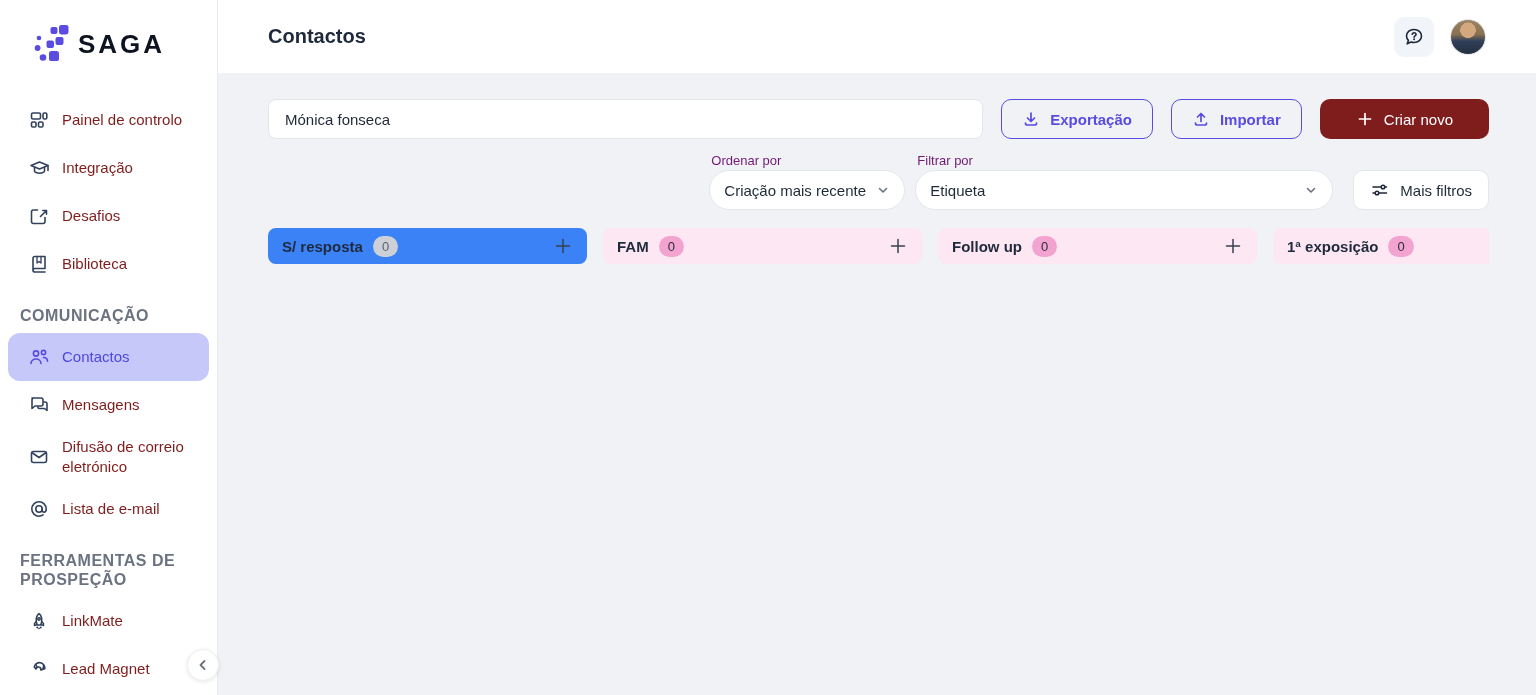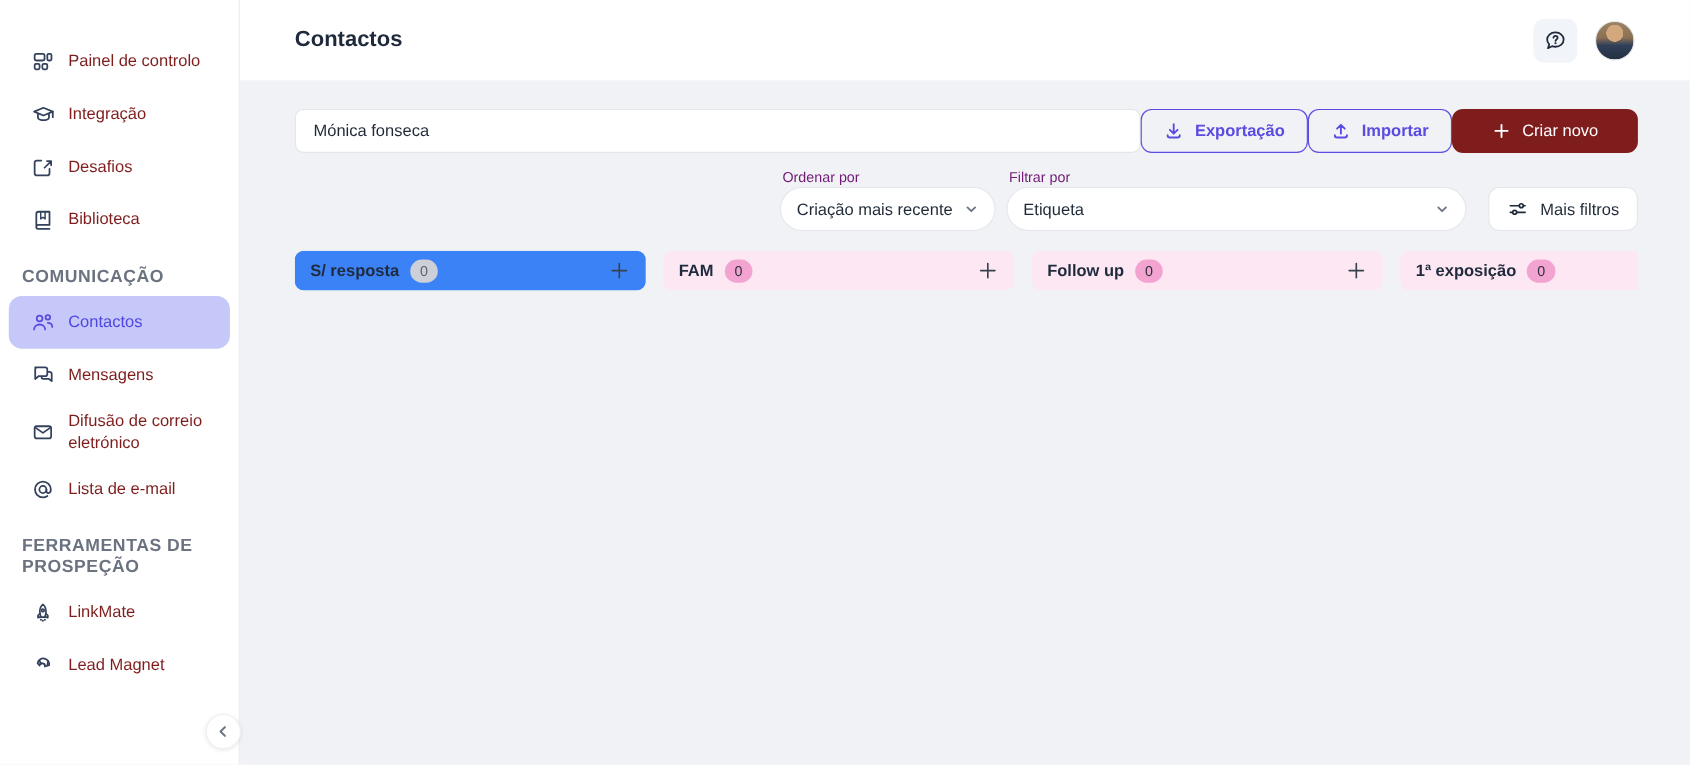--- a/index.html
+++ b/index.html
@@ -54,21 +54,21 @@
   }
   .avatar {
     width:36px; height:36px; border-radius:50%; cursor:pointer;
     background:
       radial-gradient(circle at 50% 30%, #d3a87e 0 26%, transparent 27%),
       linear-gradient(180deg, #9b8366 0%, #8a7152 42%, #31405a 62%, #23303f 100%);
     border:1px solid #e5e7eb;
   }
   .content { flex:1; background:#f1f2f5; padding:26px 47px 0 50px; min-width:0; }
   
-  .toolbar-row { display:flex; }
+  .toolbar-row { display:flex; gap:18px; }
   .search-input {
     flex:1; height:40px; border:1px solid #e2e6ea; border-radius:8px;
     background:#fff; padding:0 16px; font-size:15px; color:#1f2937;
     font-family:"Liberation Sans", sans-serif; outline:none; min-width:0;
   }
   .btn { display:flex; align-items:center; gap:10px; height:40px; border-radius:10px;
     font-size:15px; cursor:pointer; white-space:nowrap; user-select:none; }
   .btn-outline { border:1px solid #5a4be1; color:#5a4be1; padding:0 20px; background:transparent; font-weight:700; }
   .btn-primary { background:#7f1d1d; color:#ffffff; border:none; padding:0 36px; font-weight:500; }
   
@@ -106,20 +106,35 @@
   .gray .col-badge { background:#cdd0d6; color:#5a6372; }
   .pink .col-badge { background:#f3a3d0; color:#2a2f3a; }
   .col-add { margin-left:auto; width:28px; height:28px; display:flex; align-items:center;
     justify-content:center; color:#38414f; cursor:pointer; }
   .icon svg, .nicon svg { display:block; }
 </style>
 </head>
 <body>
 
 <aside class="sidebar">
+  <div class="logo">
+    <span class="icon">
+      <svg width="36" height="40" viewBox="0 0 36 40" fill="#5a4be1" xmlns="http://www.w3.org/2000/svg">
+        <circle cx="5" cy="14" r="2.3"></circle>
+        <circle cx="3.6" cy="24" r="2.9"></circle>
+        <circle cx="9" cy="33.5" r="3.3"></circle>
+        <rect x="16.5" y="3" width="7" height="7" rx="2"></rect>
+        <rect x="25" y="1" width="9.5" height="9.5" rx="2.4"></rect>
+        <rect x="12.5" y="16.5" width="7.5" height="7.5" rx="2"></rect>
+        <rect x="21.5" y="13" width="8" height="8" rx="2"></rect>
+        <rect x="15" y="27" width="10" height="10" rx="2.6"></rect>
+      </svg>
+    </span>
+    <span class="logo-text">SAGA</span>
+  </div>
 
   <nav class="nav">
     <div class="nav-item">
       <span class="nicon">
         <svg width="20" height="20" viewBox="0 0 20 20" fill="none" stroke="#33415c" stroke-width="1.6" stroke-linecap="round">
           <rect x="2.5" y="3" width="9" height="6" rx="1.5"></rect>
             <rect x="14" y="3" width="3.8" height="6" rx="1.3"></rect>
           <rect x="2.5" y="12" width="4.5" height="5" rx="1.3"></rect>
             <rect x="9.5" y="12" width="4.5" height="5" rx="1.3"></rect>
         </svg>

